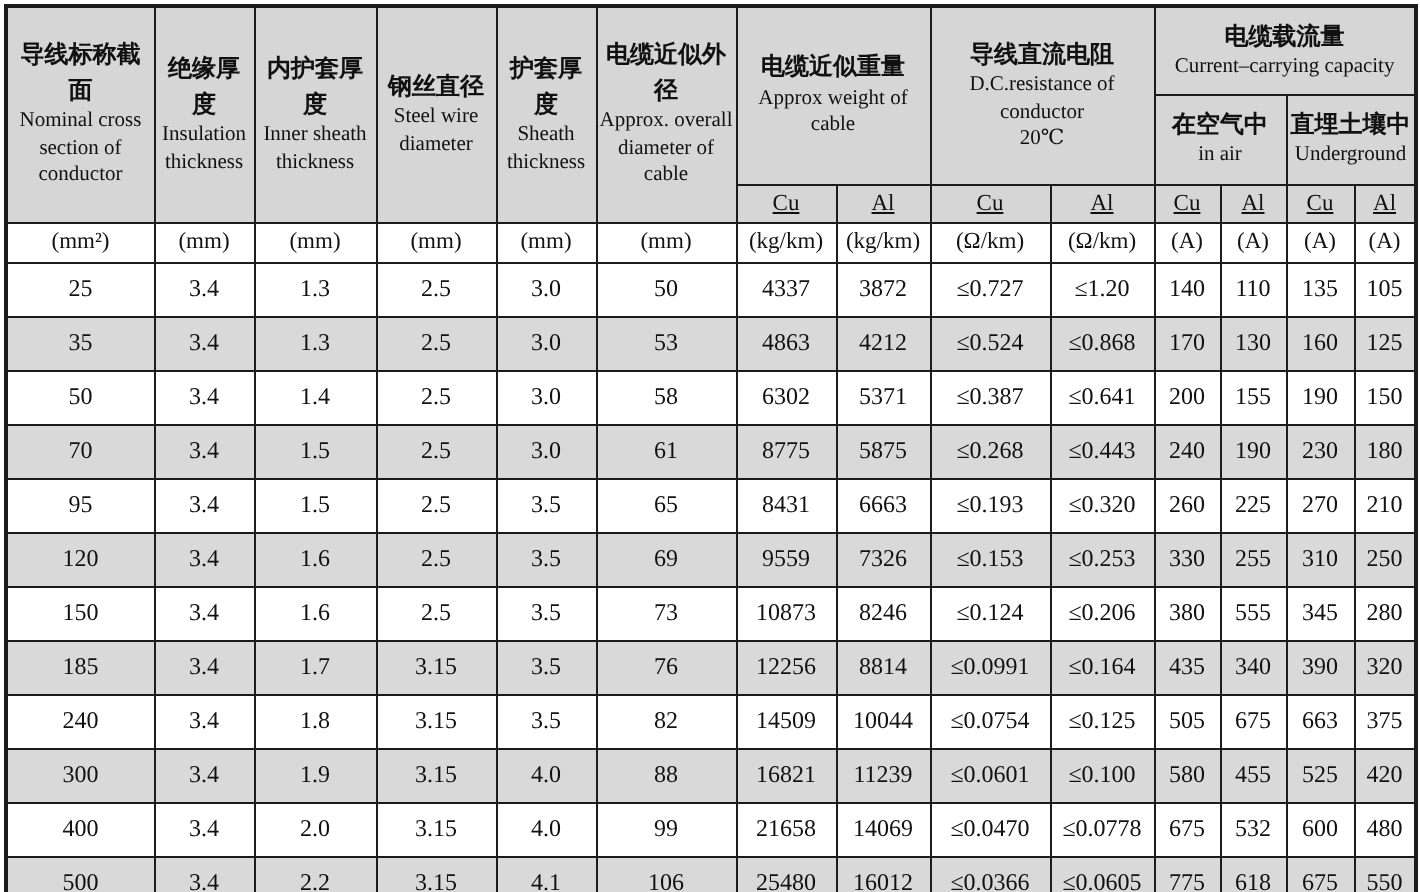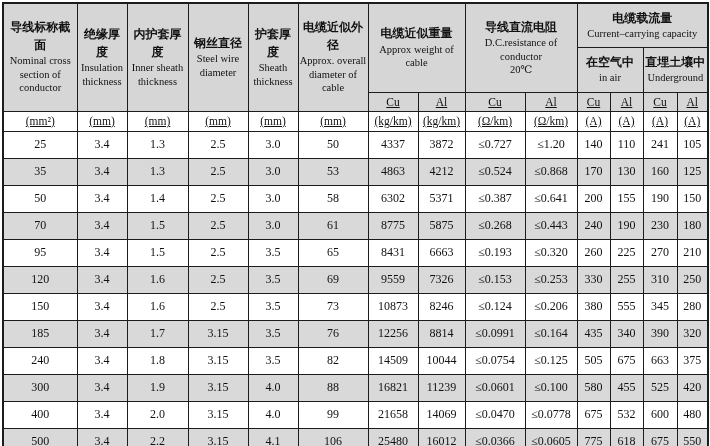--- a/index.html
+++ b/index.html
@@ -31,21 +31,20 @@
     overflow: hidden;
   }
   thead th {
     background: #d6d6d6;
     font-weight: normal;
   }
   thead tr.units-row th {
     background: #ffffff;
     font-size: 11.5px;
     height: 19px;
-    text-decoration: underline;
   }
   thead tr.material-row th {
     font-size: 11.5px;
     height: 18px;
     text-decoration: underline;
   }
   .zh {
     font-size: 12px;
     font-weight: bold;
     line-height: 1.45;
@@ -170,21 +169,21 @@
           <td>1.3</td>
           <td>2.5</td>
           <td>3.0</td>
           <td>50</td>
           <td>4337</td>
           <td>3872</td>
           <td>≤0.727</td>
           <td>≤1.20</td>
           <td>140</td>
           <td>110</td>
-          <td>241</td>
+          <td>135</td>
           <td>105</td>
         </tr>
         <tr class="alt">
           <td>35</td>
           <td>3.4</td>
           <td>1.3</td>
           <td>2.5</td>
           <td>3.0</td>
           <td>53</td>
           <td>4863</td>

